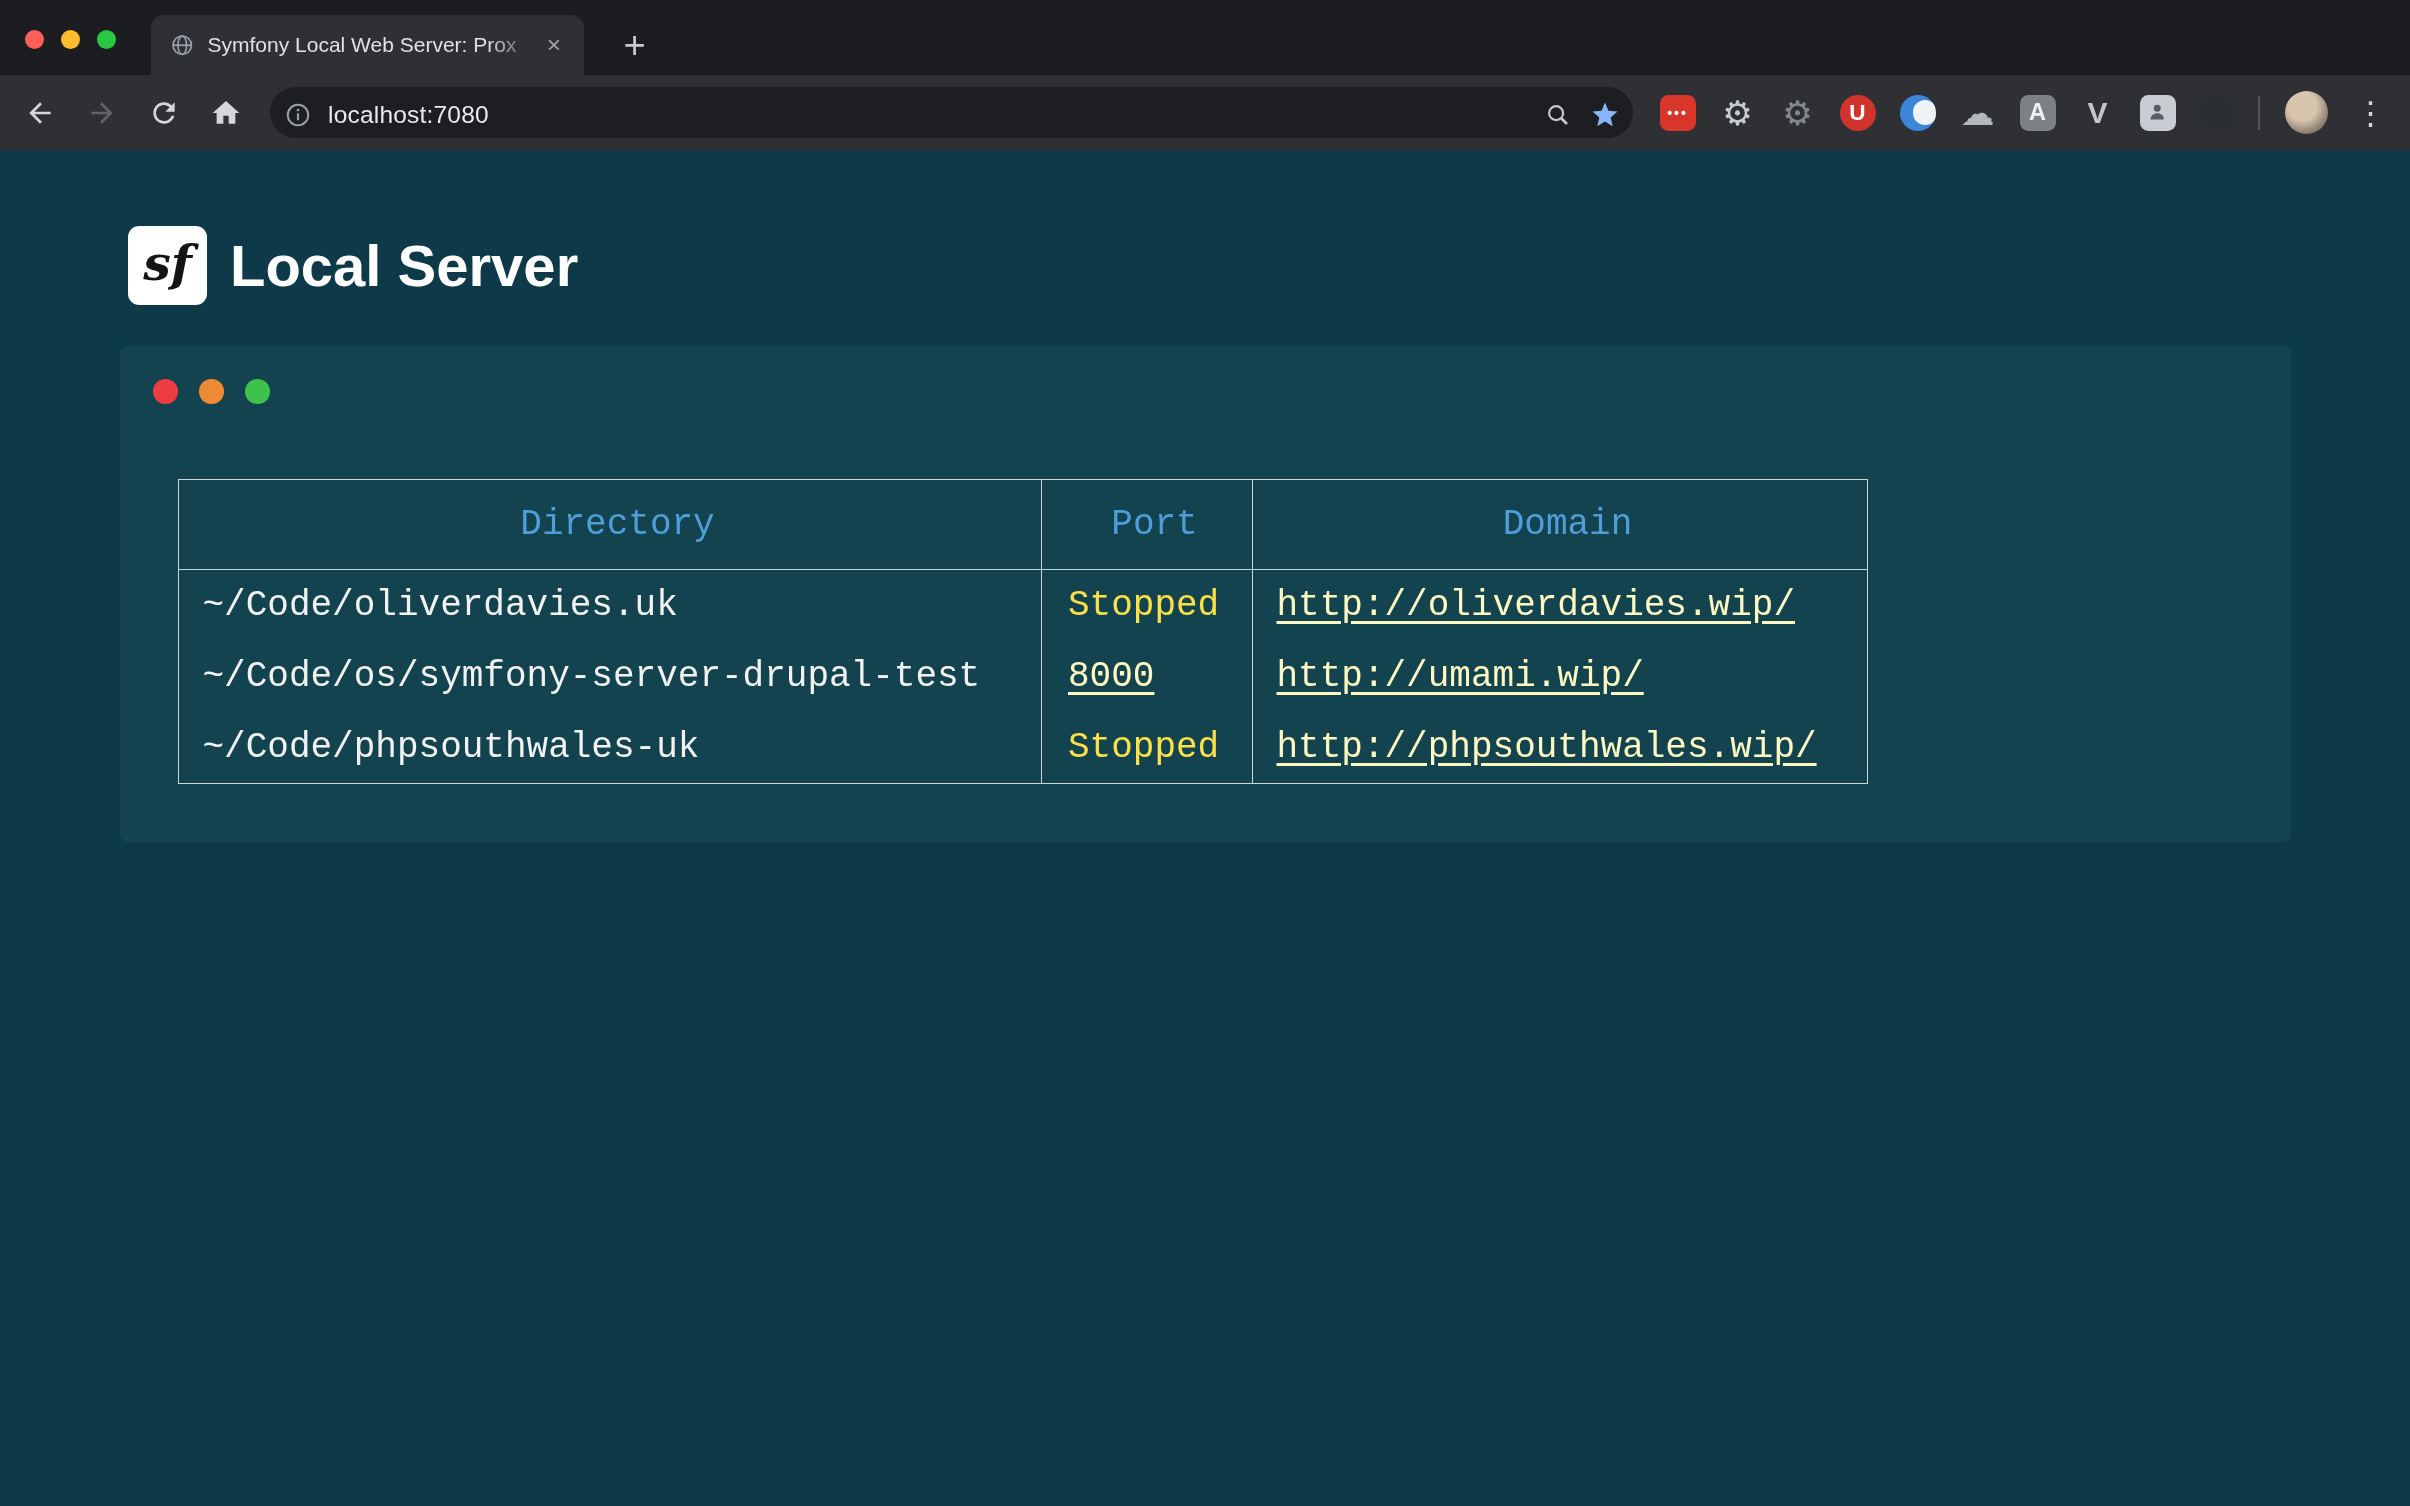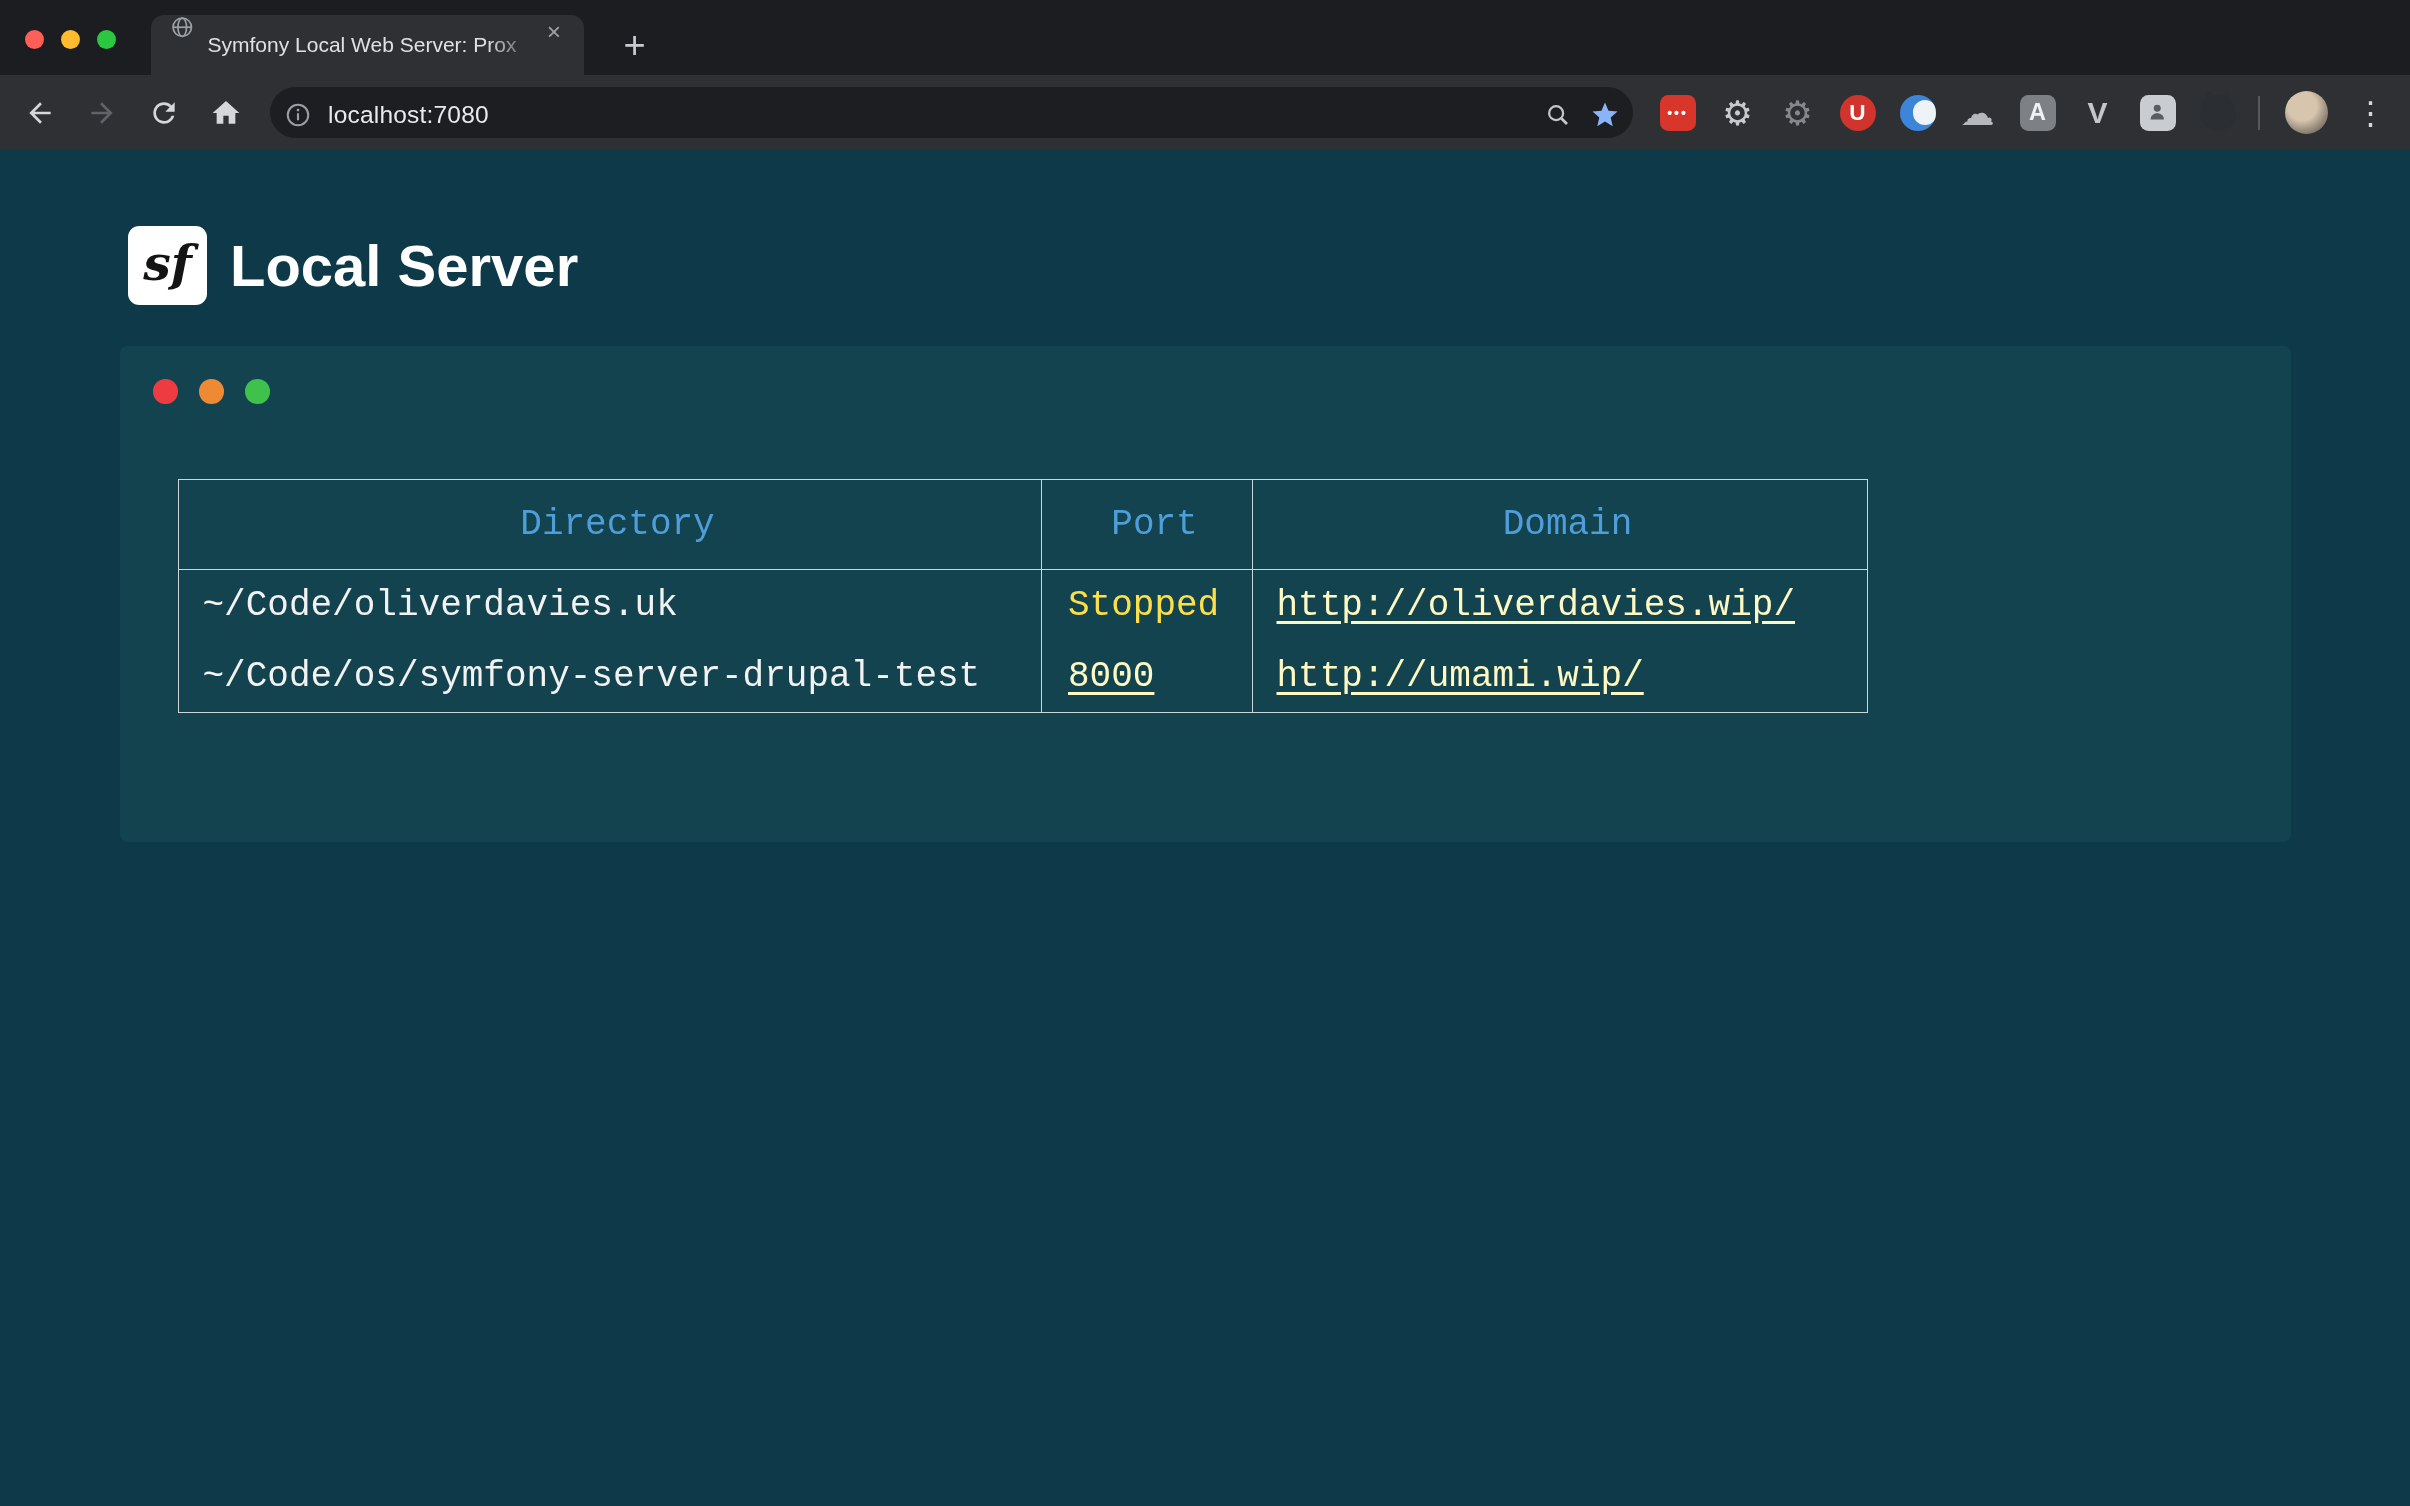--- a/index.html
+++ b/index.html
@@ -17,21 +17,21 @@
   }
   .traffic{position:absolute;left:24.5px;top:30px;display:flex;gap:17px;}
   .tl{width:19px;height:19px;border-radius:50%;display:block;}
   .tl.red{background:#ff5f57;}
   .tl.yellow{background:#febc2e;}
   .tl.green{background:#2ac840;}
 
   .tab{
     position:absolute;left:151px;top:15px;width:433px;height:60px;
     background:#2f3033;border-radius:13px 13px 0 0;
-    display:flex;padding:0 13px 0 19px;box-sizing:border-box;
+    display:flex;align-items:center;padding:0 13px 0 19px;box-sizing:border-box;
   }
   .favicon{width:24.5px;height:24.5px;flex:0 0 auto;margin-right:13px;display:flex;align-items:center;}
   .tab-title{
     flex:1;overflow:hidden;white-space:nowrap;
     color:#dfe1e5;font-size:21px;line-height:60px;position:relative;
     -webkit-mask-image:linear-gradient(90deg,#000 85%,transparent 100%);
             mask-image:linear-gradient(90deg,#000 85%,transparent 100%);
   }
   .tab-close{
     width:34px;height:34px;border-radius:50%;flex:0 0 auto;
@@ -288,16 +288,21 @@
       <tr>
         <td class="dir">~/Code/oliverdavies.uk</td>
         <td class="port"><span class="stopped">Stopped</span></td>
         <td class="dom"><a class="link">http://oliverdavies.wip/</a></td>
       </tr>
       <tr>
         <td class="dir">~/Code/os/symfony-server-drupal-test</td>
         <td class="port"><a class="link">8000</a></td>
         <td class="dom"><a class="link">http://umami.wip/</a></td>
       </tr>
+      <tr>
+        <td class="dir">~/Code/phpsouthwales-uk</td>
+        <td class="port"><span class="stopped">Stopped</span></td>
+        <td class="dom"><a class="link">http://phpsouthwales.wip/</a></td>
+      </tr>
     </tbody>
   </table>
 </div>
 
 
 </body></html>

